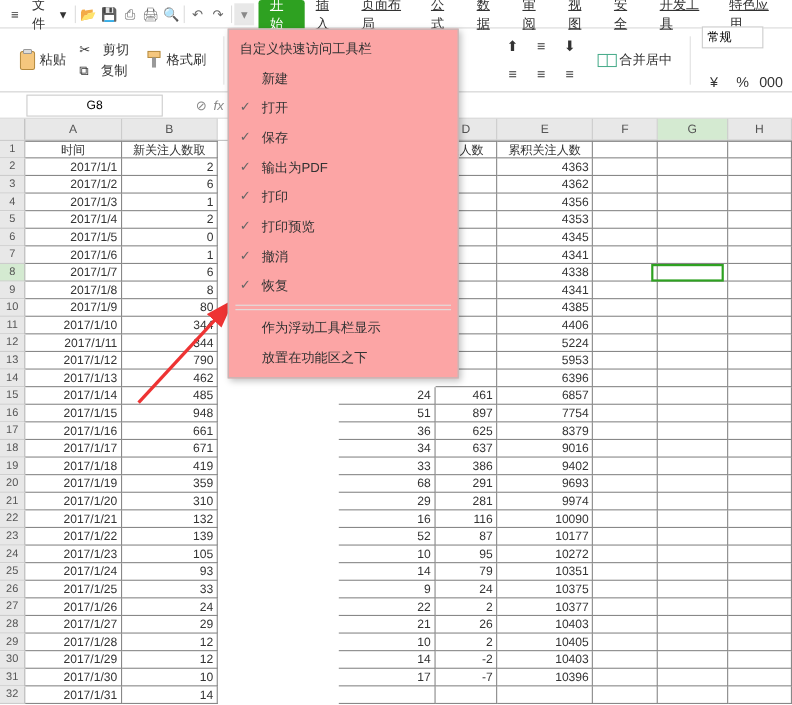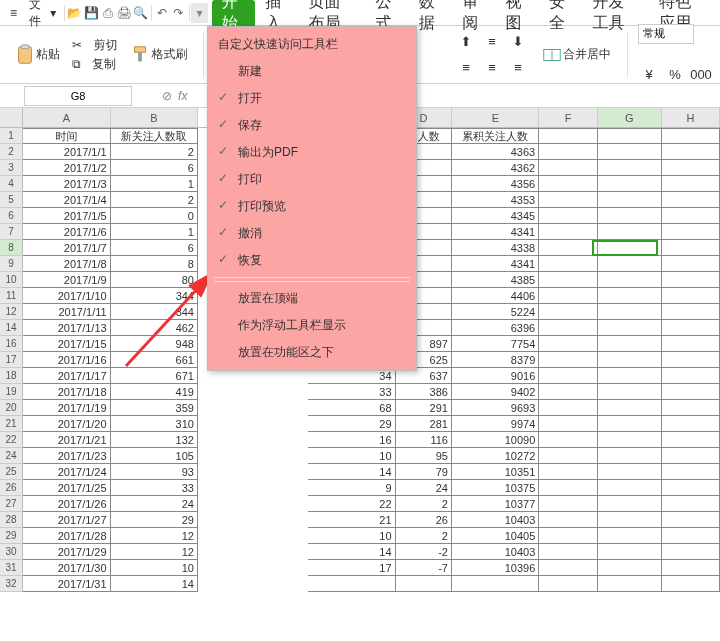--- a/index.html
+++ b/index.html
@@ -5,34 +5,34 @@
 * { margin: 0; padding: 0; box-sizing: border-box; font-family: "Microsoft YaHei", sans-serif; }
 body { background: #fff; font-size: 12px; color: #333; overflow: hidden; width: 720px; height: 641px; position: relative; }
 
 .menubar { height: 26px; background: #fff; border-bottom: 1px solid #d0d0d0; display: flex; align-items: center; padding: 0 4px; }
 .menubar .item { padding: 0 6px; height: 100%; display: flex; align-items: center; cursor: pointer; }
 .menubar .icon-btn { width: 20px; height: 20px; display: flex; align-items: center; justify-content: center; color: #666; }
 .menubar .sep { width: 1px; height: 16px; background: #ddd; margin: 0 2px; }
 .menubar .dd { width: 20px; height: 20px; display:flex; align-items:center; justify-content:center; color:#888; background:#e8e8e8; }
 
 .tabs { display: flex; height: 26px; margin-left: 4px; }
-.tabs .tab { padding: 0 10px; display: flex; align-items: center; cursor: pointer; font-size: 16px; }
+.tabs .tab { padding: 0 10px; display: flex; align-items: center; cursor: pointer; font-size: 12px; text-decoration: underline; }
 .tabs .tab.active { background: #2ea121; color: #fff; border-radius: 3px 3px 0 0; }
 
 .ribbon { height: 58px; background: #fff; border-bottom: 1px solid #d0d0d0; display: flex; align-items: center; padding: 2px 8px; gap: 6px; }
 .ribbon .big-btn { display: flex; flex-direction: row; align-items: center; padding: 2px 6px; cursor: pointer; }
 .ribbon .big-btn svg, .ribbon .big-btn .icon { width: 22px; height: 22px; }
 .ribbon .vsep { width: 1px; height: 44px; background: #e0e0e0; margin: 0 4px; }
 .ribbon .small-row { display: flex; gap: 4px; align-items: center; }
 .ribbon .small-btn { width: 22px; height: 22px; display: flex; align-items: center; justify-content: center; border: 1px solid transparent; cursor: pointer; font-size: 13px; }
 .ribbon .font-name { width: 90px; height: 20px; border: 1px solid #ccc; font-size: 11px; padding: 0 4px; }
 .ribbon .style-sel { width: 56px; height: 20px; border: 1px solid #ccc; font-size: 11px; padding: 0 4px; }
 
 .namebox-row { height: 24px; border-bottom: 1px solid #d0d0d0; display: flex; align-items: center; }
-.namebox { width: 108px; height: 20px; border: 1px solid #ccc; margin-left: 24px; text-align: center; font-size: 11px; }
+.namebox { width: 124px; height: 20px; border: 1px solid #ccc; margin-left: 24px; text-align: center; font-size: 11px; }
 .fx-area { display: flex; align-items: center; padding-left: 30px; gap: 6px; color: #888; }
 
 .grid { position: relative; }
 .col-head { display: flex; height: 20px; background: #e8e8e8; border-bottom: 1px solid #bbb; }
 .rowhead-spacer { width: 24px; border-right: 1px solid #bbb; background: #e8e8e8; }
 .col-head .ch { border-right: 1px solid #ccc; display: flex; align-items: center; justify-content: center; font-size: 11px; color: #555; }
 .colA { width: 90px; } .colB { width: 90px; } .colE { width: 90px; }
 .colF { width: 60px; } .colG { width: 66px; } .colH { width: 60px; }
 .cD-head { width: 58px; } 
 .cD-lab { text-align: right; overflow: hidden; padding-right: 3px; }
@@ -304,31 +304,54 @@
         <div class="cell colA r">2017/1/11</div>
         <div class="cell colB r">344</div>
         <div style="width: 204px;"></div>
         <div class="cell cD-head r"></div>
         <div class="cell colE r">5224</div>
         <div class="cell colF"></div>
         <div class="cell colG"></div>
         <div class="cell colH"></div>
       </div>
       <div class="row boxed">
+        <div class="rh">13</div>
+        <div class="cell colA r">2017/1/12</div>
+        <div class="cell colB r">790</div>
+        <div style="width: 204px;"></div>
+        <div class="cell cD-head r"></div>
+        <div class="cell colE r">5953</div>
+        <div class="cell colF"></div>
+        <div class="cell colG"></div>
+        <div class="cell colH"></div>
+      </div>
+      <div class="row boxed">
         <div class="rh">14</div>
         <div class="cell colA r">2017/1/13</div>
         <div class="cell colB r">462</div>
         <div style="width: 204px;"></div>
         <div class="cell cD-head r"></div>
         <div class="cell colE r">6396</div>
         <div class="cell colF"></div>
         <div class="cell colG"></div>
         <div class="cell colH"></div>
       </div>
       <div class="row boxed">
+        <div class="rh">15</div>
+        <div class="cell colA r">2017/1/14</div>
+        <div class="cell colB r">485</div>
+        <div style="width: 114px;"></div>
+        <div class="cell colB r">24</div>
+        <div class="cell cD-head r">461</div>
+        <div class="cell colE r">6857</div>
+        <div class="cell colF"></div>
+        <div class="cell colG"></div>
+        <div class="cell colH"></div>
+      </div>
+      <div class="row boxed">
         <div class="rh">16</div>
         <div class="cell colA r">2017/1/15</div>
         <div class="cell colB r">948</div>
         <div style="width: 114px;"></div>
         <div class="cell colB r">51</div>
         <div class="cell cD-head r">897</div>
         <div class="cell colE r">7754</div>
         <div class="cell colF"></div>
         <div class="cell colG"></div>
         <div class="cell colH"></div>
@@ -394,20 +417,32 @@
         <div class="cell colH"></div>
       </div>
       <div class="row boxed">
         <div class="rh">22</div>
         <div class="cell colA r">2017/1/21</div>
         <div class="cell colB r">132</div>
         <div style="width: 114px;"></div>
         <div class="cell colB r">16</div>
         <div class="cell cD-head r">116</div>
         <div class="cell colE r">10090</div>
+        <div class="cell colF"></div>
+        <div class="cell colG"></div>
+        <div class="cell colH"></div>
+      </div>
+      <div class="row boxed">
+        <div class="rh">23</div>
+        <div class="cell colA r">2017/1/22</div>
+        <div class="cell colB r">139</div>
+        <div style="width: 114px;"></div>
+        <div class="cell colB r">52</div>
+        <div class="cell cD-head r">87</div>
+        <div class="cell colE r">10177</div>
         <div class="cell colF"></div>
         <div class="cell colG"></div>
         <div class="cell colH"></div>
       </div>
       <div class="row boxed">
         <div class="rh">24</div>
         <div class="cell colA r">2017/1/23</div>
         <div class="cell colB r">105</div>
         <div style="width: 114px;"></div>
         <div class="cell colB r">10</div>
@@ -524,21 +559,20 @@
       <div class="dd-item"><span class="chk">✓</span><span>打开</span></div>
       <div class="dd-item"><span class="chk">✓</span><span>保存</span></div>
       <div class="dd-item"><span class="chk">✓</span><span>输出为PDF</span></div>
       <div class="dd-item"><span class="chk">✓</span><span>打印</span></div>
       <div class="dd-item"><span class="chk">✓</span><span>打印预览</span></div>
       <div class="dd-item"><span class="chk">✓</span><span>撤消</span></div>
       <div class="dd-item"><span class="chk">✓</span><span>恢复</span></div>
     </div>
   <div class="dd-sep"></div>
   <div class="dd-sep"></div>
-  <div class="dd-item">放置在顶端</div>
   <div class="dd-item">作为浮动工具栏显示</div>
   <div class="dd-item">放置在功能区之下</div>
 </div>
 
 <svg class="arrow" width="110" height="110">
   <defs>
       <marker id="ah" markerWidth="10" markerHeight="10" refX="8" refY="3" orient="auto">
         <path d="M0,0 L0,6 L9,3 z" fill="#e33"></path>
       </marker>
     </defs>

